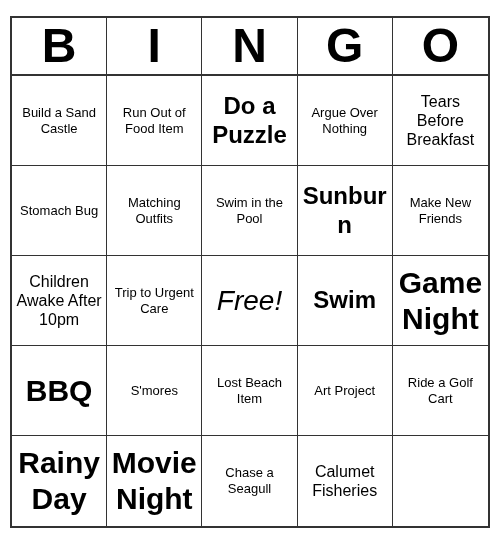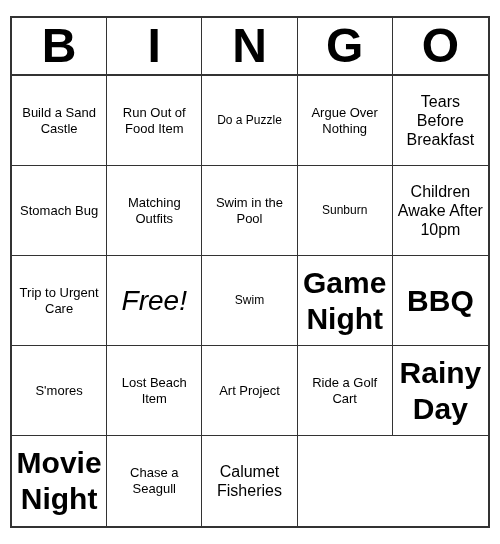--- a/index.html
+++ b/index.html
@@ -58,22 +58,22 @@
       font-size: 13px;
       line-height: 1.2;
       word-break: break-word;
       hyphens: auto;
     }
     .cell-text.large {
       font-size: 30px;
       font-weight: bold;
     }
     .cell-text.medium {
-      font-size: 12px;
-      font-weight: normal;
+      font-size: 24px;
+      font-weight: bold;
     }
     .cell-text.small {
       font-size: 16px;
     }
     .free-cell {
       font-size: 28px;
       font-weight: normal;
       font-style: italic;
     }
   </style>
@@ -110,20 +110,23 @@
       <div class="bingo-cell">
         <span class="cell-text">Matching Outfits</span>
       </div>
       <div class="bingo-cell">
         <span class="cell-text">Swim in the Pool</span>
       </div>
       <div class="bingo-cell">
         <span class="cell-text medium">Sunburn</span>
       </div>
       <div class="bingo-cell">
+        <span class="cell-text">Make New Friends</span>
+      </div>
+      <div class="bingo-cell">
         <span class="cell-text small">Children Awake After 10pm</span>
       </div>
       <div class="bingo-cell">
         <span class="cell-text">Trip to Urgent Care</span>
       </div>
       <div class="bingo-cell">
         <span class="free-cell">Free!</span>
       </div>
       <div class="bingo-cell">
         <span class="cell-text medium">Swim</span>

